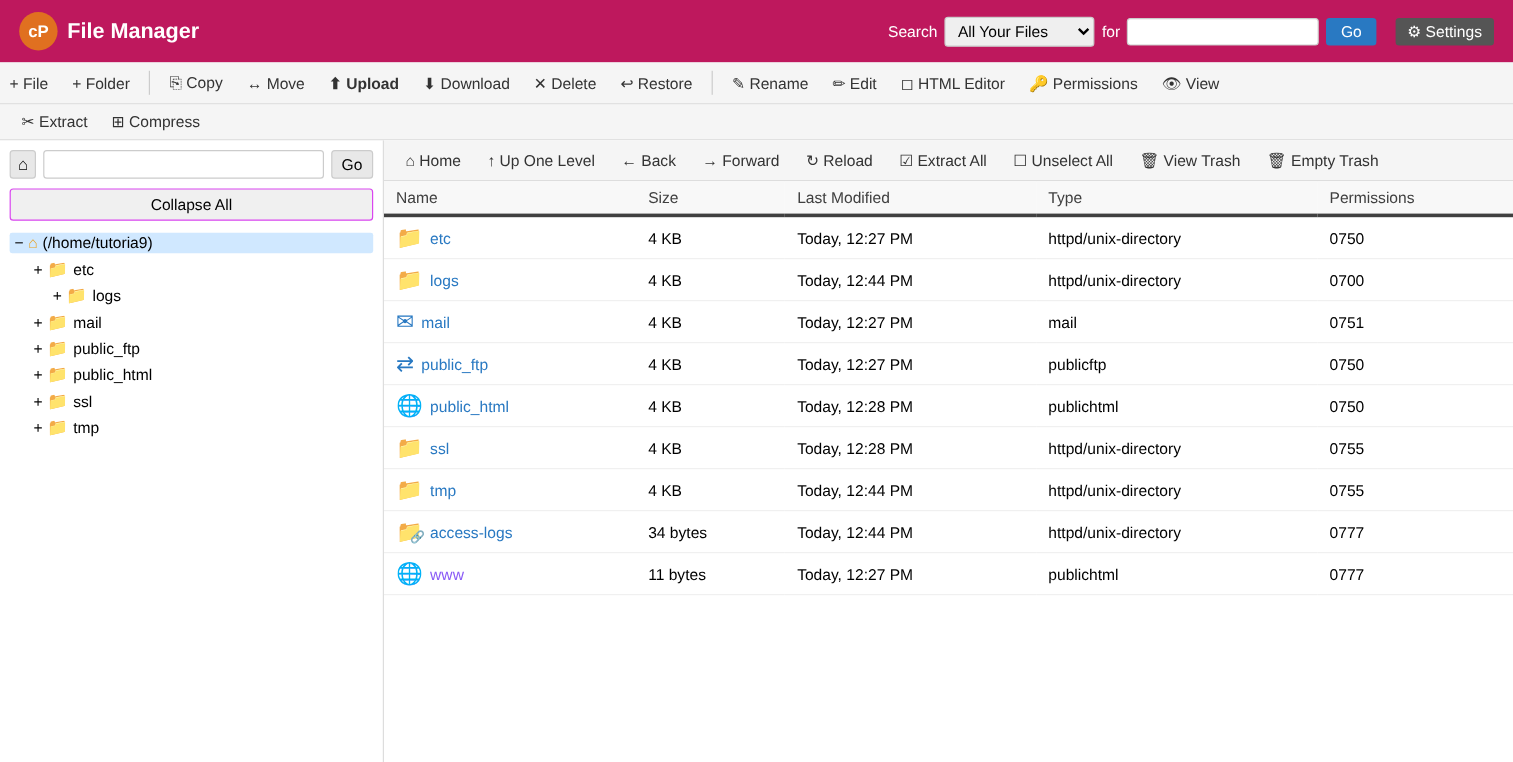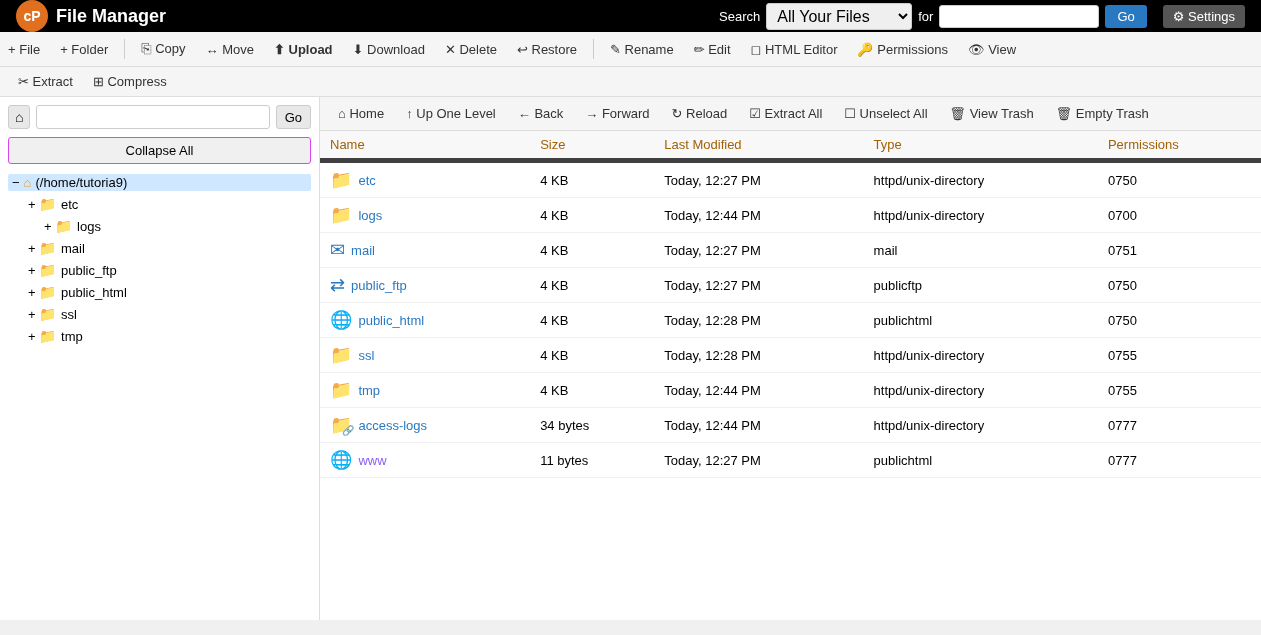--- a/index.html
+++ b/index.html
@@ -1,45 +1,45 @@
 <!DOCTYPE html>
 <html><head>
   <meta charset="utf-8">
   <style>
     * { box-sizing: border-box; margin: 0; padding: 0; }
     body { font-family: Arial, sans-serif; font-size: 13px; background: #f0f0f0; }
 
     
     .header {
-      background: #000000;
+      background: #be185d;
       color: white;
       display: flex;
       padding: 0 16px;
-      height: 32px;
+      height: 52px;
     }
     .header-logo {
       display: flex;
       align-items: center;
       gap: 8px;
       font-size: 18px;
       font-weight: bold;
       margin-right: auto;
     }
     .logo-icon {
       width: 32px; height: 32px;
       background: #e07020;
       border-radius: 50%;
       display: flex; align-items: center; justify-content: center;
       font-weight: bold; font-size: 14px; color: white;
     }
     .header-search {
       display: flex; align-items: center; gap: 6px; font-size: 13px;
     }
     .header-search select {
-      padding: 3px 6px; font-size: 16px; border: 1px solid #ccc; border-radius: 3px;
+      padding: 3px 6px; font-size: 13px; border: 1px solid #ccc; border-radius: 3px;
     }
     .header-search input {
       padding: 3px 8px; font-size: 13px; border: 1px solid #ccc; border-radius: 3px; width: 160px;
     }
     .btn-go {
       background: #2979c2; color: white; border: none; padding: 4px 12px; border-radius: 3px; cursor: pointer; font-size: 13px;
     }
     .btn-settings {
       background: #555; color: white; border: none; padding: 4px 10px; border-radius: 3px; cursor: pointer; font-size: 13px; margin-left: 10px;
     }
@@ -116,25 +116,25 @@
     }
     .file-toolbar-btn {
       background: none; border: none; cursor: pointer; font-size: 13px;
       color: #333; padding: 3px 8px; border-radius: 3px; display: flex; align-items: center; gap: 4px;
     }
     .file-table {
       width: 100%; border-collapse: collapse;
     }
     .file-table th {
       background: #f8f8f8;
-      border-bottom: 5px solid #404040;
+      border-bottom: 3px solid #404040;
       padding: 6px 10px;
       text-align: left;
       font-weight: normal;
-      color: #a16207;
+      color: #404040;
       cursor: pointer;
     }
     .file-table td {
       padding: 6px 10px;
       border-bottom: 1px solid #f0f0f0;
       vertical-align: middle;
     }
     .icon-cell { display: flex; align-items: center; }
   </style>
 </head>

